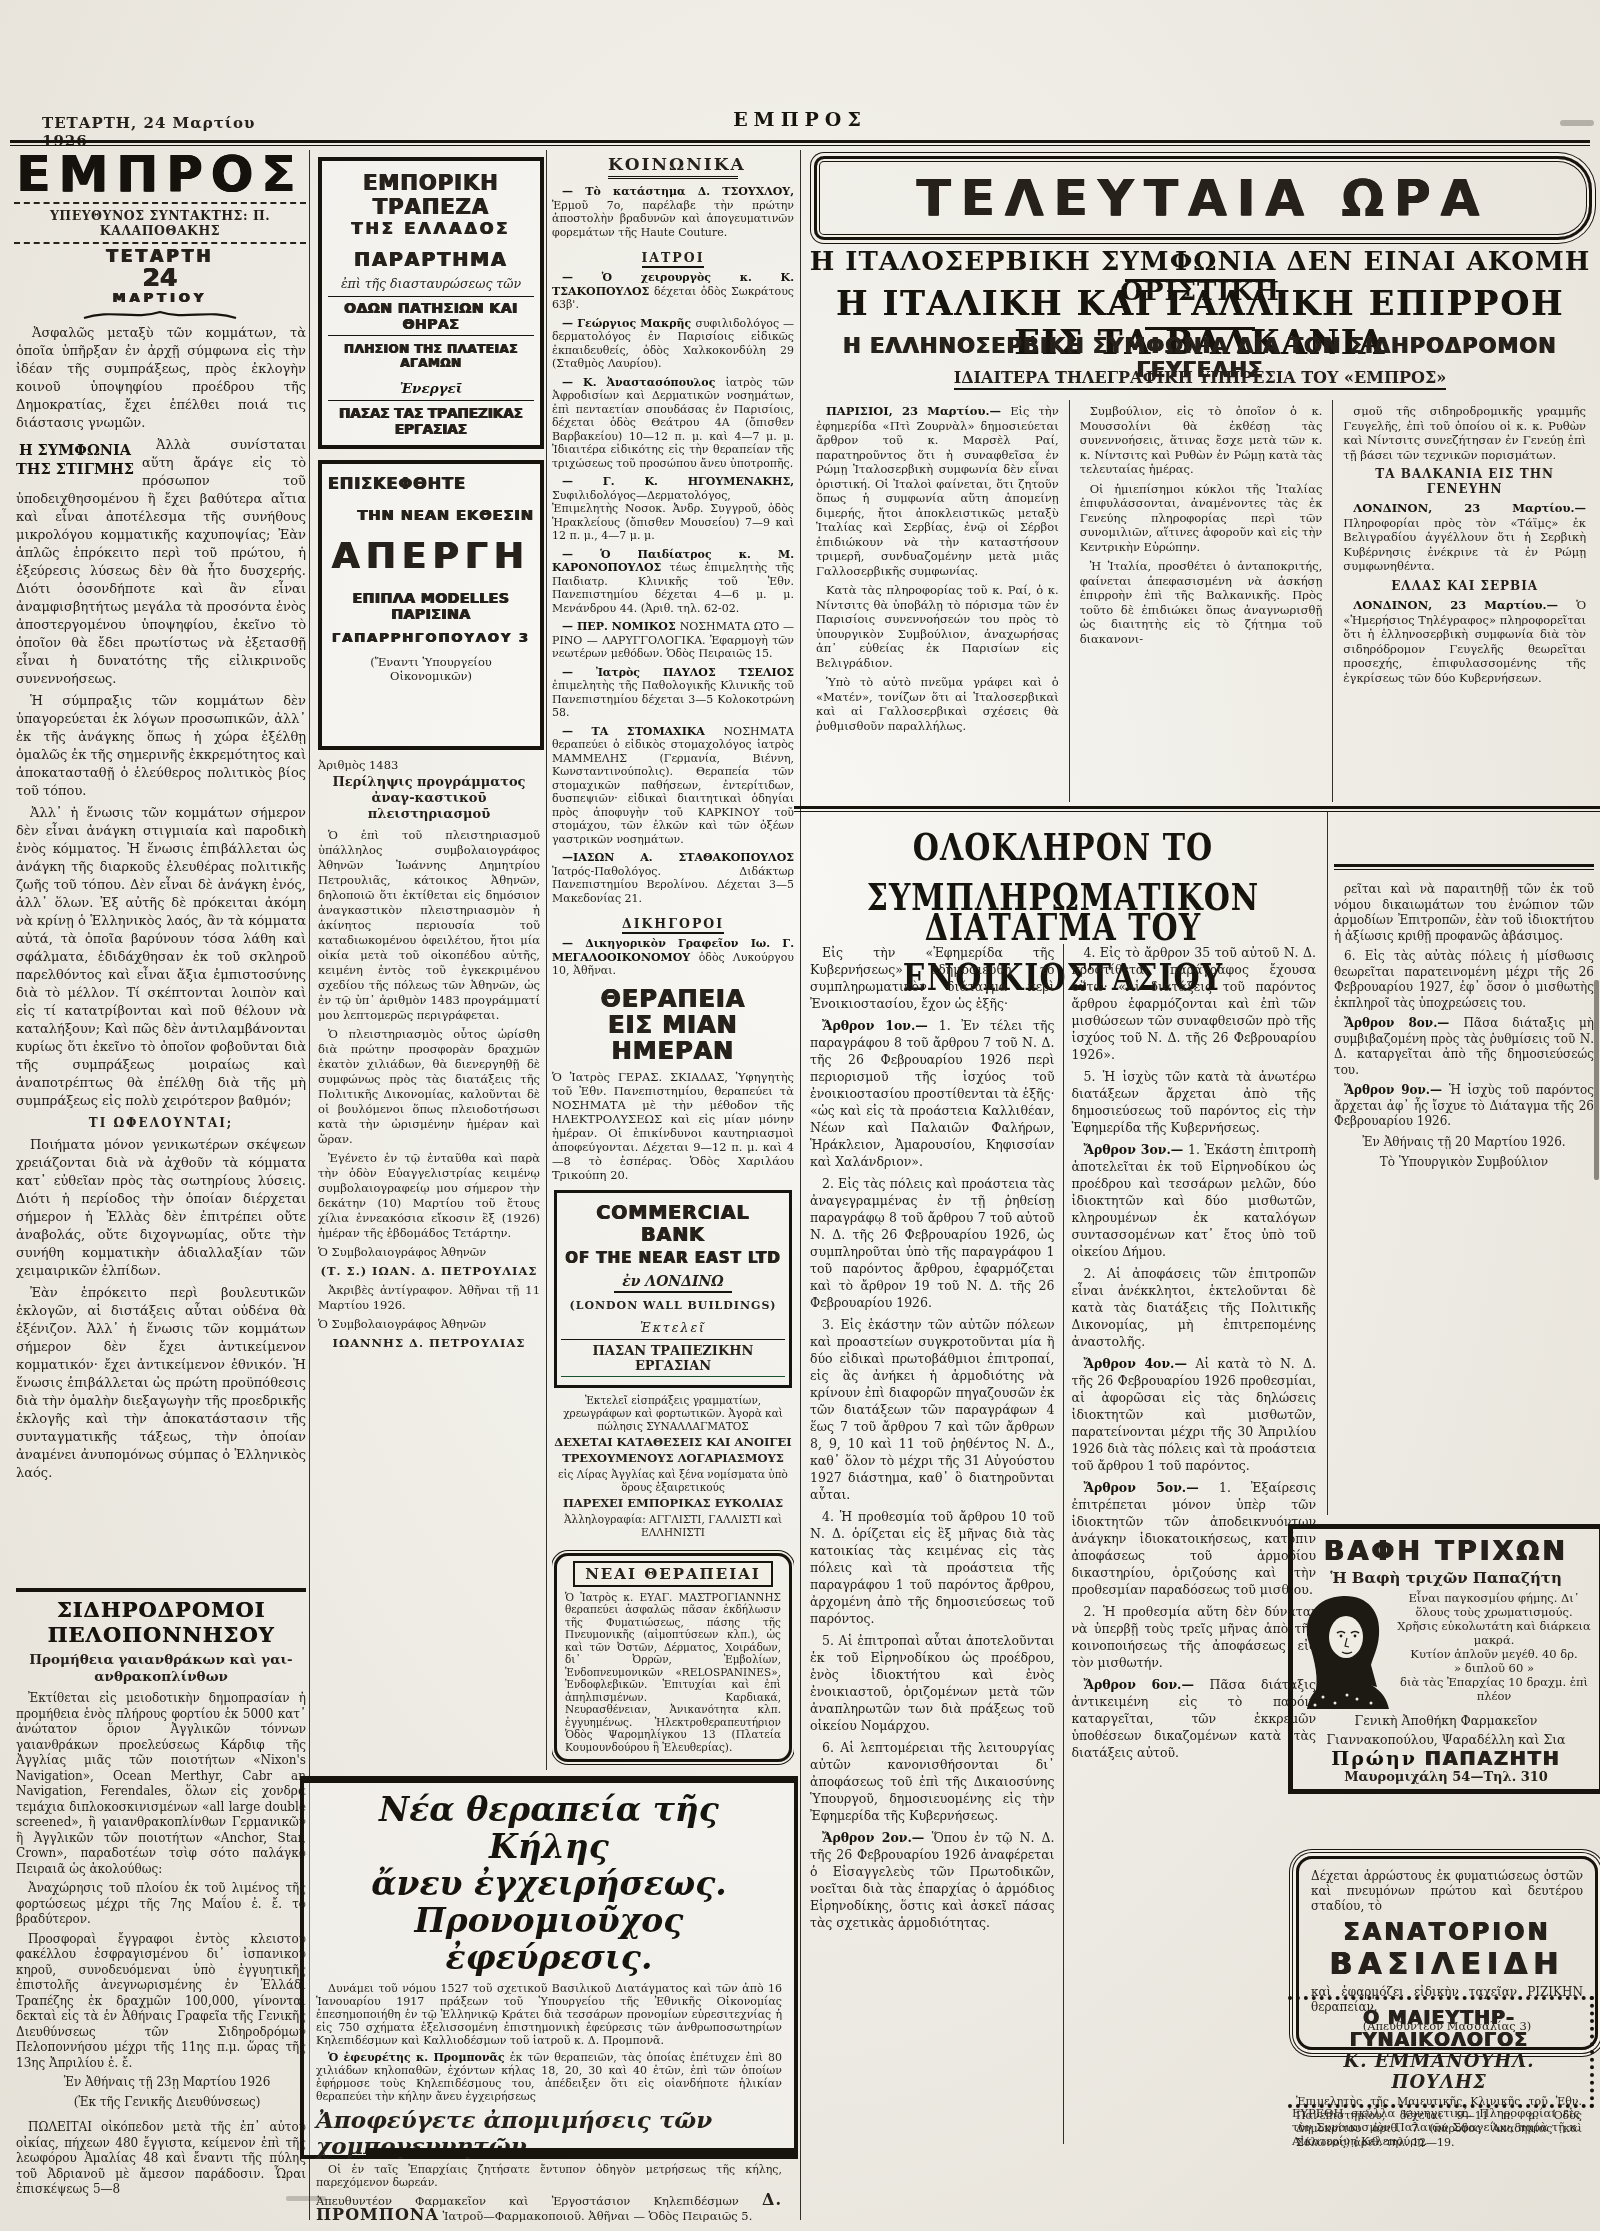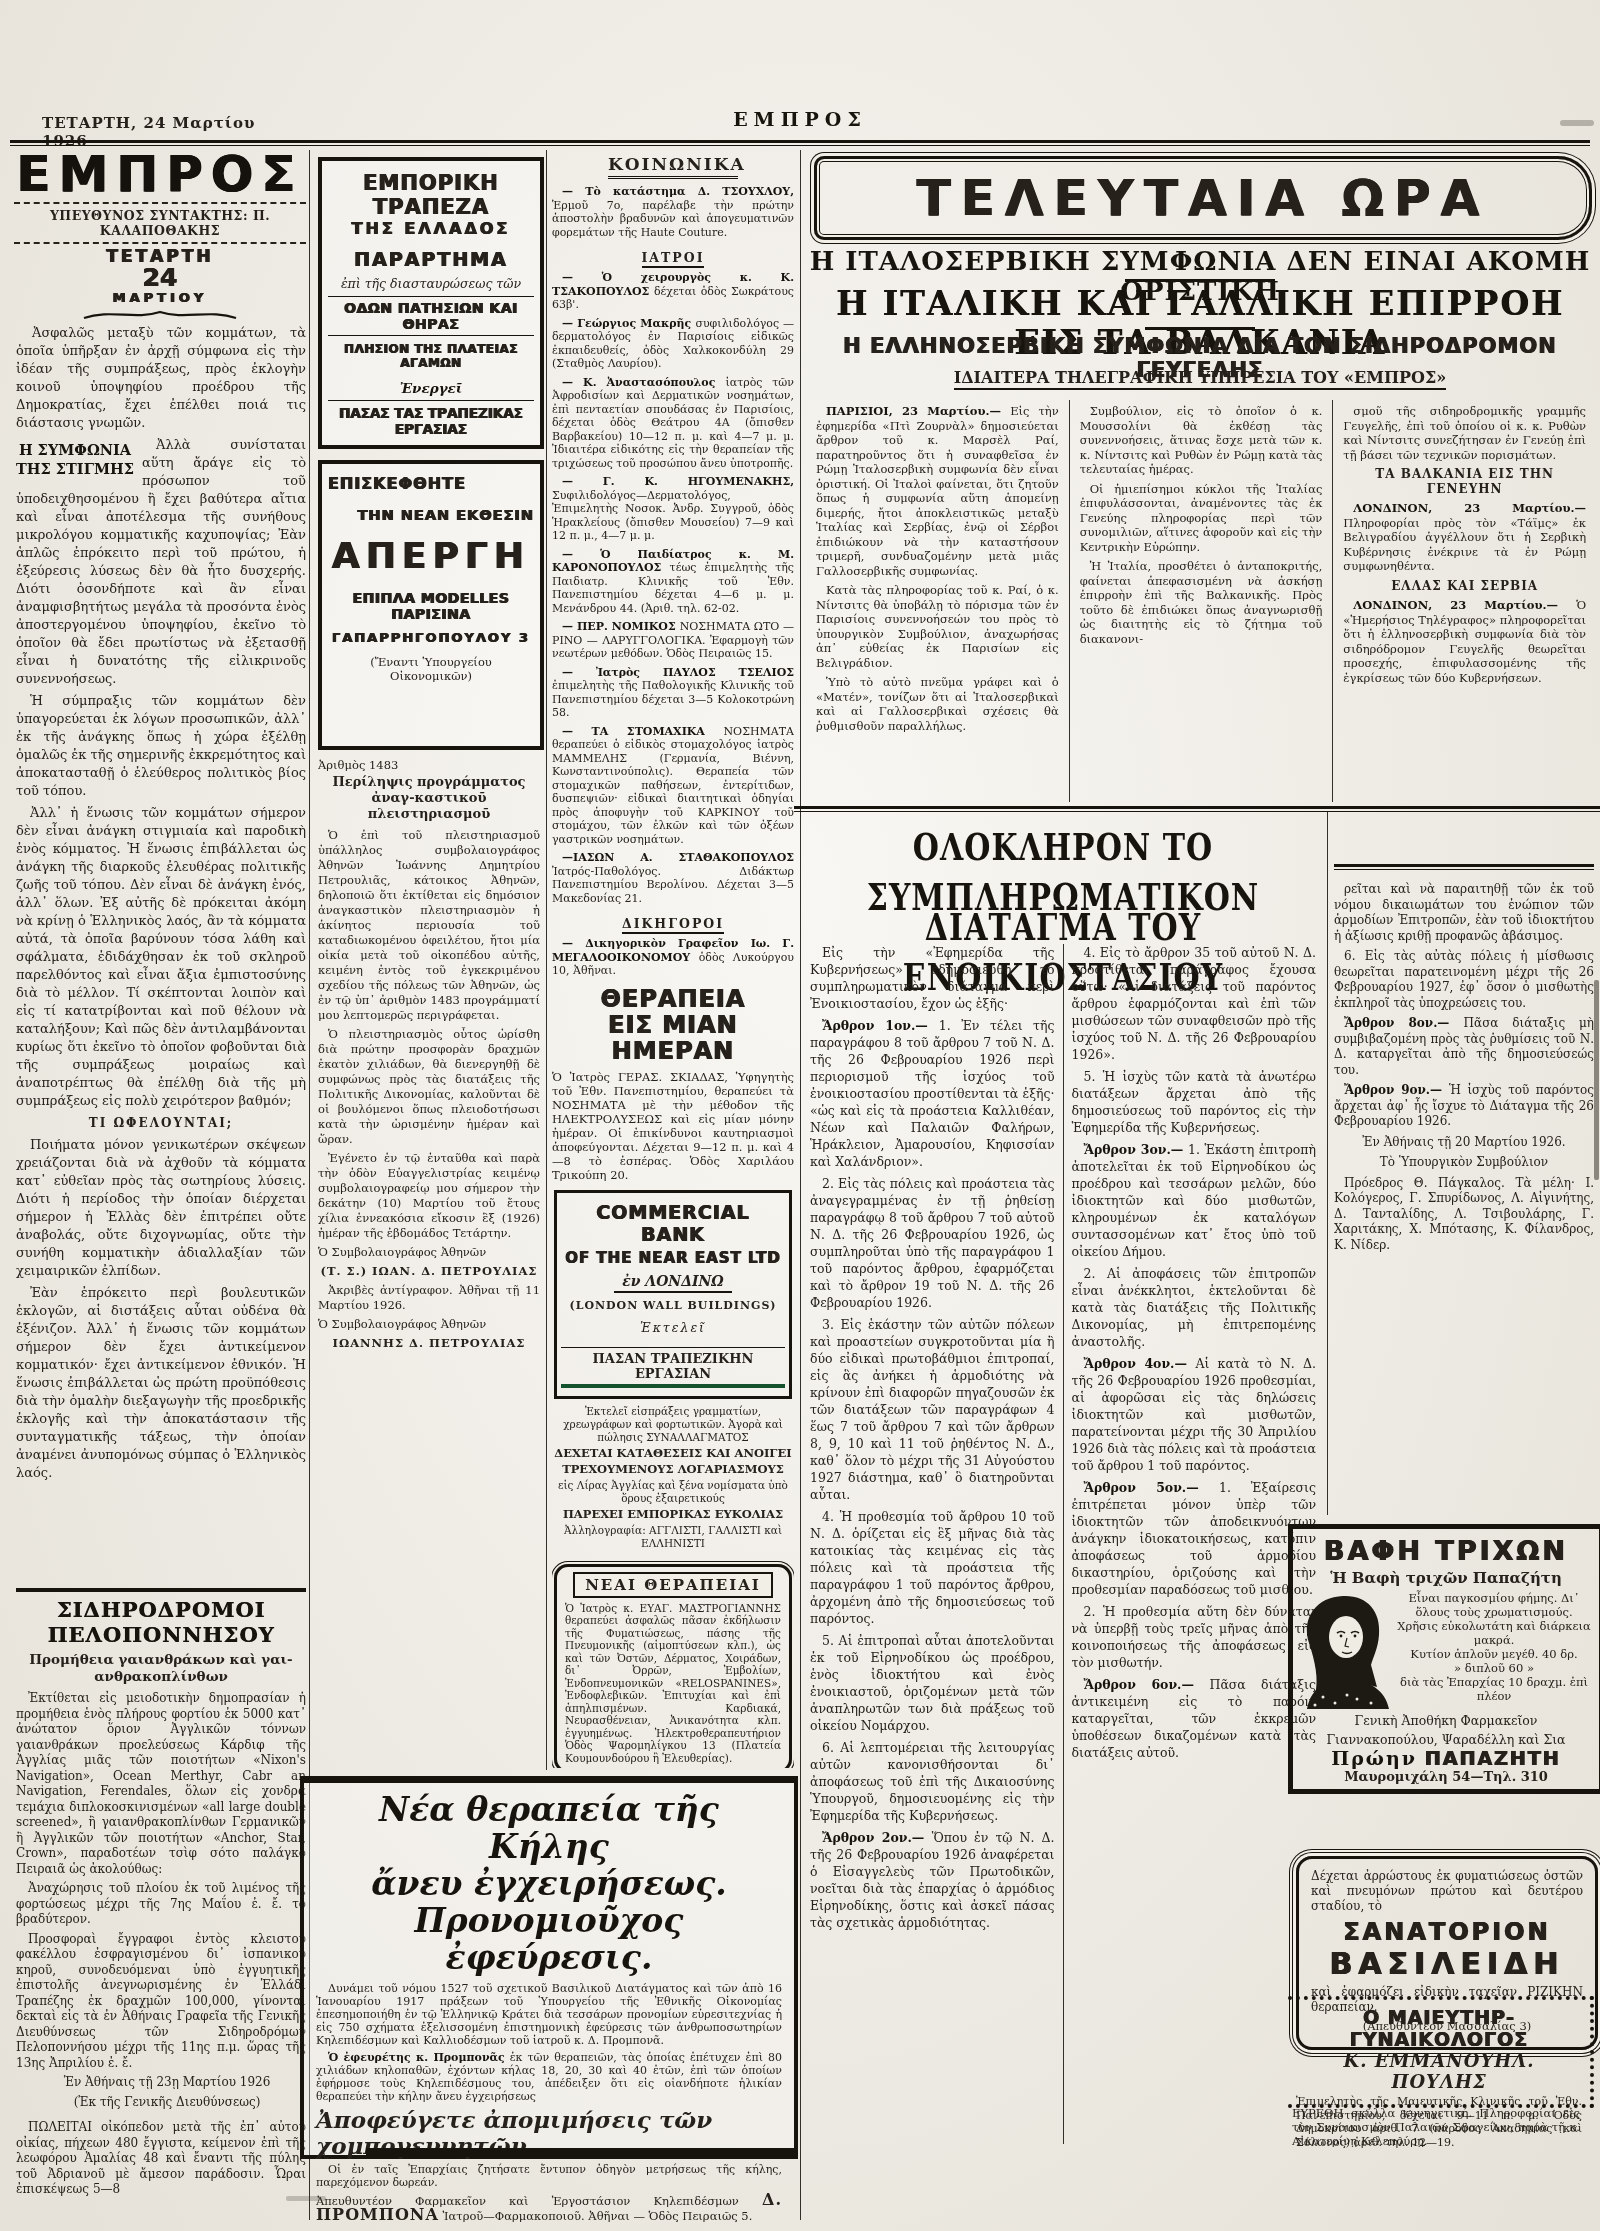--- a/index.html
+++ b/index.html
@@ -76,21 +76,21 @@
     display:inline-block;margin:6px 0 3px;padding-bottom:1px;}
   .soc-p{font-size:11px;line-height:13.5px;margin:0 0 5px;text-indent:10px;}
   .ther-t{font-size:24px;letter-spacing:1px;line-height:26px;margin-top:8px;}
   .ther-b{font-size:11.5px;line-height:14px;margin:6px 0 8px;}
   .bank-box{border:3px solid #17130d;padding:8px 4px;margin:6px 2px;}
   .bk1{font-size:19px;letter-spacing:1px;}
   .bk2{font-size:15px;letter-spacing:1px;margin-top:4px;}
   .bk3{font-size:14px;font-weight:bold;font-style:italic;margin-top:6px;border-bottom:2px solid #17130d;display:inline-block;padding:0 8px 2px;}
   .bk4{font-size:11px;font-weight:bold;letter-spacing:1px;margin-top:6px;}
   .bk5{font-size:12.5px;font-style:italic;margin-top:8px;letter-spacing:2px;}
-  .bk6{font-size:13px;font-weight:bold;border-top:1px solid #17130d;border-bottom:4px solid #14532d;padding:3px 0;margin-top:12px;}
+  .bk6{font-size:13px;font-weight:bold;border-top:1px solid #17130d;border-bottom:1px solid #14532d;padding:3px 0;margin-top:4px;}
   .bank-sub{font-size:10.5px;line-height:13px;text-align:center;margin:3px 0;}
   .bank-sub.bb{font-weight:bold;font-size:11.5px;}
   .neas-box{border:3px solid #17130d;border-radius:14px;box-shadow:0 0 0 2px #f2efe7,0 0 0 3px #17130d;padding:8px 8px 6px;margin:14px 2px 0;}
   .neas-label{border:2px solid #17130d;display:inline-block;padding:2px 10px;font-size:15px;font-weight:bold;letter-spacing:2px;margin:-20px auto 4px;background:#f2efe7;}
   .neas-p{font-size:10.5px;line-height:12.5px;}
 
   
   #lh-banner{border:3px solid #17130d;border-radius:10px 34px 34px 10px;box-shadow:0 0 0 3px #f2efe7,0 0 0 4px #17130d, inset 0 0 0 2px #f2efe7, inset 0 0 0 3px #17130d;
      display:flex;align-items:center;justify-content:center;}
   #lh-banner span{font-size:50px;letter-spacing:10px;}
@@ -350,21 +350,20 @@
     </div>
 </div>
 <div class="abs double-rule" style="left:1334px;top:864px;width:260px;"></div>
 <div class="abs nf j" style="left:1334px;top:882px;width:260px;height:634px;">
     <p class="dec3-p">ρεῖται καὶ νὰ παραιτηθῇ τῶν ἐκ τοῦ νόμου δικαιωμάτων του ἐνώπιον τῶν ἁρμοδίων Ἐπιτροπῶν, ἐὰν τοῦ ἰδιοκτήτου ἡ ἀξίωσις κριθῇ προφανῶς ἀβάσιμος.</p>
     <p class="dec3-p">6. Εἰς τὰς αὐτὰς πόλεις ἡ μίσθωσις θεωρεῖται παρατεινομένη μέχρι τῆς 26 Φεβρουαρίου 1927, ἐφ᾽ ὅσον ὁ μισθωτὴς ἐκπληροῖ τὰς ὑποχρεώσεις του.</p>
     <p class="dec3-p"><b>Ἄρθρον 8ον.— </b>Πᾶσα διάταξις μὴ συμβιβαζομένη πρὸς τὰς ῥυθμίσεις τοῦ Ν. Δ. καταργεῖται ἀπὸ τῆς δημοσιεύσεώς του.</p>
     <p class="dec3-p"><b>Ἄρθρον 9ον.— </b>Ἡ ἰσχὺς τοῦ παρόντος ἄρχεται ἀφ᾽ ἧς ἴσχυε τὸ Διάταγμα τῆς 26 Φεβρουαρίου 1926.</p>
     <p class="dec3-p center">Ἐν Ἀθήναις τῇ 20 Μαρτίου 1926.</p>
     <p class="dec3-p center">Τὸ Ὑπουργικὸν Συμβούλιον</p>
-    <p class="dec3-p">Πρόεδρος Θ. Πάγκαλος. Τὰ μέλη· Ι. Κολόγερος, Γ. Σπυρίδωνος, Λ. Αἰγινήτης, Δ. Τανταλίδης, Λ. Τσιβουλάρης, Γ. Χαριτάκης, Χ. Μπότασης, Κ. Φίλανδρος, Κ. Νίδερ.</p>
   </div>
 
 <div class="abs" id="kili-box" style="left:300px;top:1776px;width:466px;height:358px;">
   <div class="kili-h">Νέα θεραπεία τῆς Κήλης</div>
   <div class="kili-h">ἄνευ ἐγχειρήσεως.</div>
   <div class="kili-h" style="margin-bottom:6px;">Προνομιοῦχος ἐφεύρεσις.</div>
   <p class="kili-p">Δυνάμει τοῦ νόμου 1527 τοῦ σχετικοῦ Βασιλικοῦ Διατάγματος καὶ τῶν ἀπὸ 16 Ἰανουαρίου 1917 πράξεων τοῦ Ὑπουργείου τῆς Ἐθνικῆς Οἰκονομίας ἐπεσημοποιήθη ἐν τῷ Ἑλληνικῷ Κράτει διὰ τεσσάρων προνομίων εὑρεσιτεχνίας ἡ εἰς 750 σχήματα ἐξελισσομένη ἐπιστημονικὴ ἐφεύρεσις τῶν ἀνθρωποσωτηρίων Κηλεπιδέσμων καὶ Καλλιοδέσμων τοῦ ἰατροῦ κ. Δ. Προμπονᾶ.</p>
   <p class="kili-p"><b>Ὁ ἐφευρέτης κ. Προμπονᾶς</b> <span>ἐκ τῶν θεραπειῶν, τὰς ὁποίας ἐπέτυχεν ἐπὶ 80 χιλιάδων κηλοπαθῶν, ἐχόντων κήλας 18, 20, 30 καὶ 40 ἐτῶν, ἐπὶ τῶν ὁποίων ἐφήρμοσε τοὺς Κηλεπιδέσμους του, ἀπέδειξεν ὅτι εἰς οἱανδήποτε ἡλικίαν θεραπεύει τὴν κήλην ἄνευ ἐγχειρήσεως</span></p>
   <div class="kili-warn">Ἀποφεύγετε ἀπομιμήσεις τῶν χομπογεννητῶν</div>
   <p class="kili-p">Οἱ ἐν ταῖς Ἐπαρχίαις ζητήσατε ἔντυπον ὁδηγὸν μετρήσεως τῆς κήλης, παρεχόμενον δωρεάν.</p>

